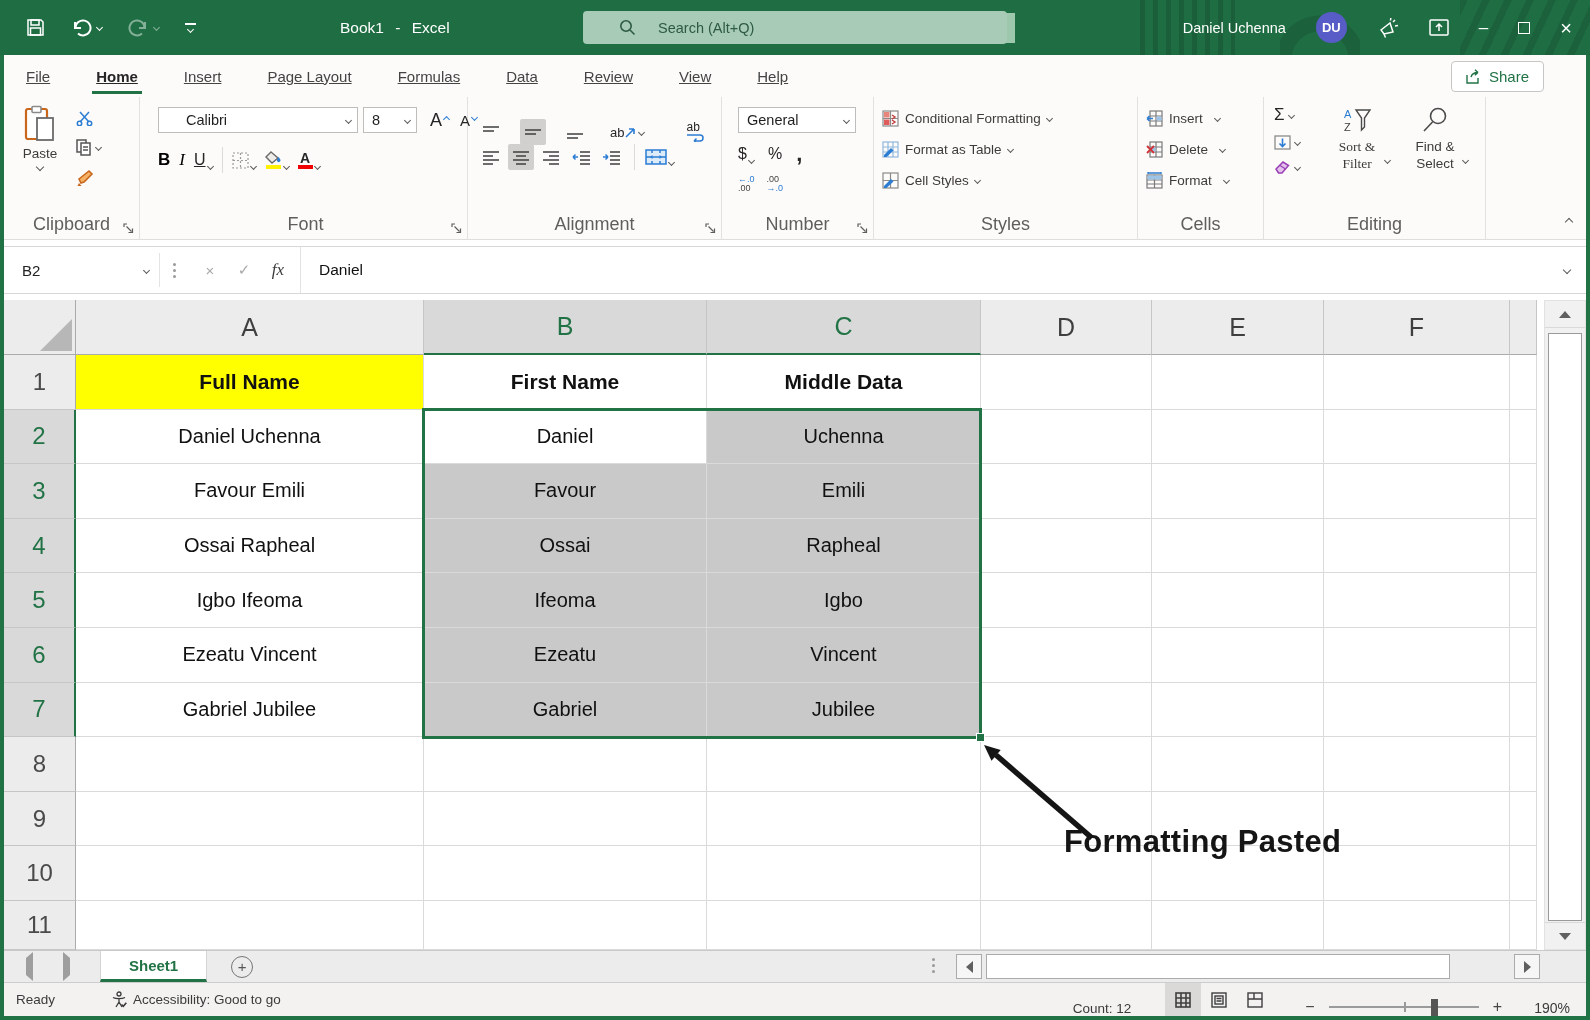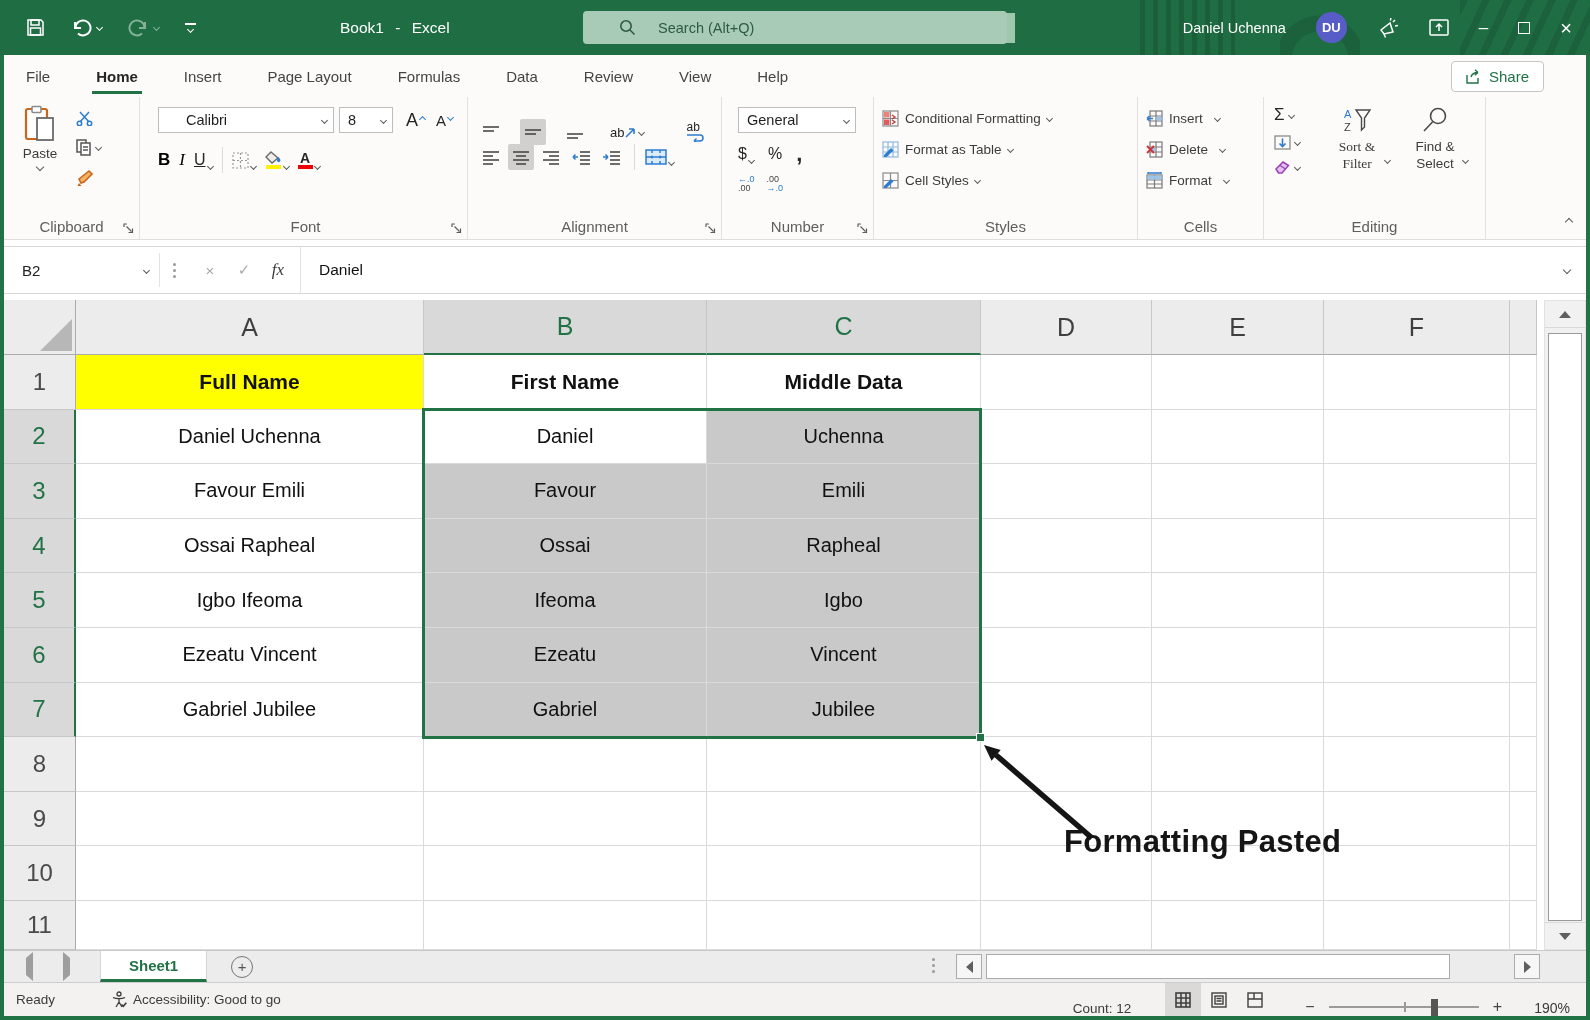--- a/index.html
+++ b/index.html
@@ -33,29 +33,29 @@
 .searchbox{position:absolute;left:583px;top:11px;width:424px;height:33px;background:#A7CBB6;border-radius:4px;display:flex;align-items:center;padding-left:36px;gap:22px;}
 .s-txt{color:#2E5A43;font-size:14.5px;}
 .userarea{position:absolute;right:18px;top:0;height:55px;display:flex;align-items:center;gap:30px;}
 .uname{font-size:14.5px;}
 .avatar{width:31px;height:31px;border-radius:50%;background:#585CC6;color:#fff;font-size:13px;font-weight:700;display:flex;align-items:center;justify-content:center;}
 .winglyph{font-size:17px;color:#fff;line-height:1;}
 .maxbox{display:inline-block;width:12px;height:12px;border:1.6px solid #fff;}
 
 
 .tabrow{position:absolute;left:4px;top:55px;width:1582px;height:42px;background:#FCFBFA;display:flex;align-items:center;gap:42px;padding-left:20px;z-index:30;}
-.rtab{font-size:15px;color:#444;position:relative;padding:4px 2px;}
+.rtab{font-size:15px;color:#444;position:relative;padding:4px 2px;text-decoration:underline;}
 .rtab.active{font-weight:700;color:#262626;}
 .rtab.active::after{content:"";position:absolute;left:-2px;right:-2px;bottom:-5px;height:3px;background:#217346;}
 .share{position:absolute;right:42px;top:6px;height:31px;display:flex;align-items:center;gap:7px;padding:0 14px;background:#fff;border:1px solid #C8C6C4;border-radius:4px;color:#217346;font-size:15px;}
 
 
 .ribbon{position:absolute;left:4px;top:97px;width:1582px;height:143px;background:#FCFBFA;border-bottom:1px solid #E0DEDC;z-index:20;}
 .rgroup{position:absolute;top:0;height:143px;border-right:1px solid #E3E1DF;}
-.rlabel{position:absolute;bottom:5px;left:0;right:0;text-align:center;font-size:15px;color:#605E5C;}
+.rlabel{position:absolute;bottom:5px;left:0;right:0;text-align:center;font-size:18px;color:#605E5C;}
 .launcher{position:absolute;right:5px;bottom:6px;}
 .g-clipboard{left:0;width:136px;}
 .g-font{left:140px;width:324px;}
 .g-align{left:464px;width:254px;}
 .g-number{left:718px;width:152px;}
 .g-styles{left:870px;width:264px;}
 .g-cells{left:1134px;width:126px;}
 .g-editing{left:1260px;width:222px;}
 .paste-btn{position:absolute;left:8px;top:8px;width:56px;display:flex;flex-direction:column;align-items:center;gap:3px;color:#3e3c3a;font-size:13.5px;}
 .clip-col{position:absolute;left:72px;top:14px;display:flex;flex-direction:column;gap:13px;}
@@ -281,21 +281,21 @@
     <div class="rlabel">Clipboard</div>
     <span class="launcher">
       <svg width="11" height="11" viewBox="0 0 11 11" fill="none" stroke="#5f5d5b" stroke-width="1.2">
           <path d="M1 4 V1 h3 M3.5 3.5 L8.5 8.5 M9.5 5.5 v4 h-4"></path>
         </svg>
     </span>
   </div>
 
   <div class="rgroup g-font">
     <div class="frow1">
-      <span class="combo" style="width:176px;padding-left:27px;">
+      <span class="combo" style="width:200px;padding-left:27px;">
           <span>Calibri</span>
           <i class="chev sm"></i>
         </span>
       <span class="combo" style="width:54px;">
           <span>8</span>
           <i class="chev sm"></i>
         </span>
       <button class="fmtbtn" style="margin-left:8px;">
           <span style="font-size:18px;">A</span>
           <i class="chev sm up" style="border-color:#2B7CD3;margin-bottom:9px;"></i>

